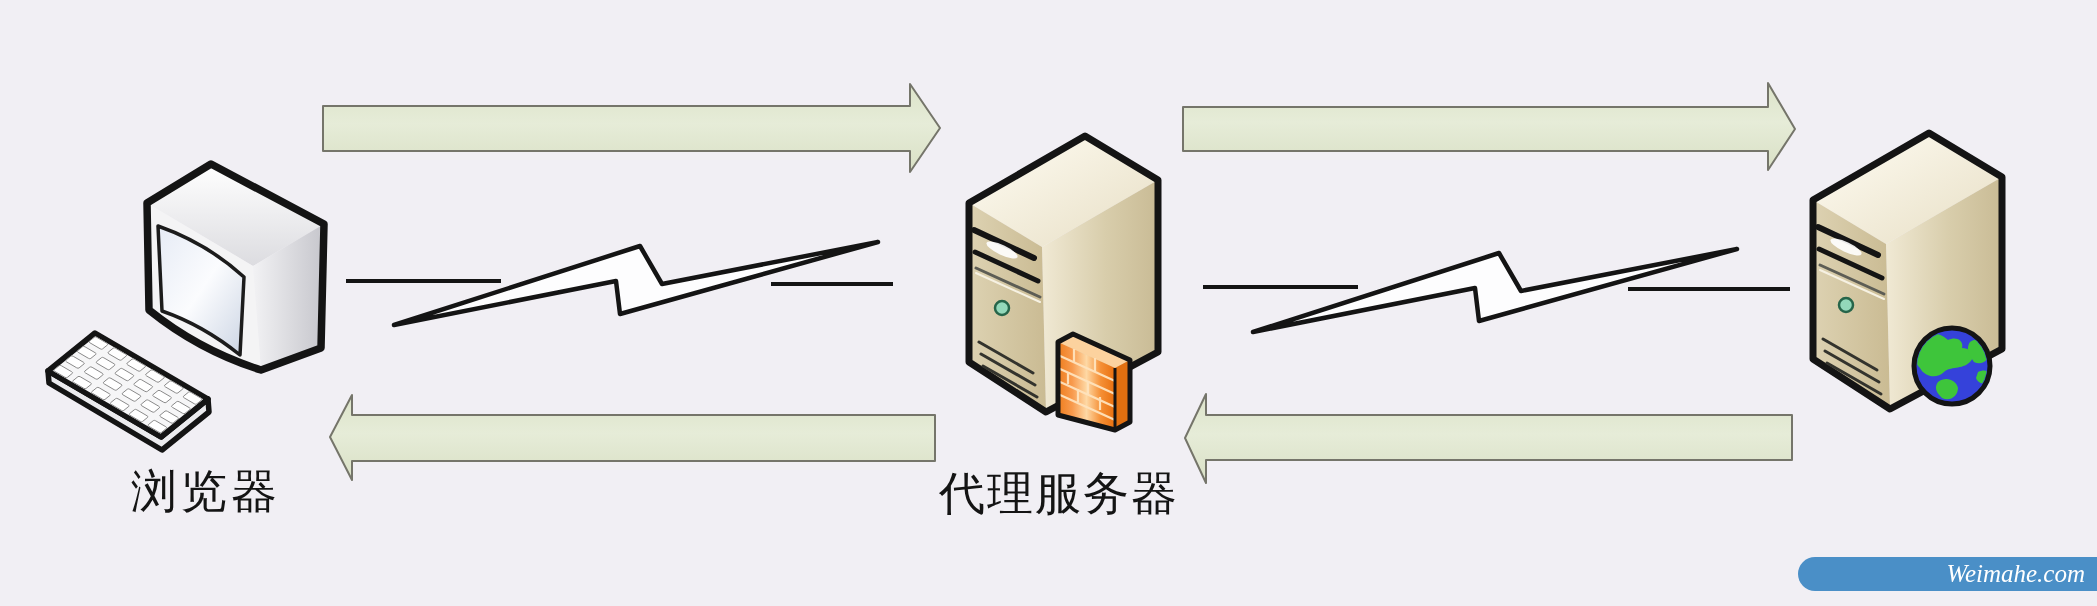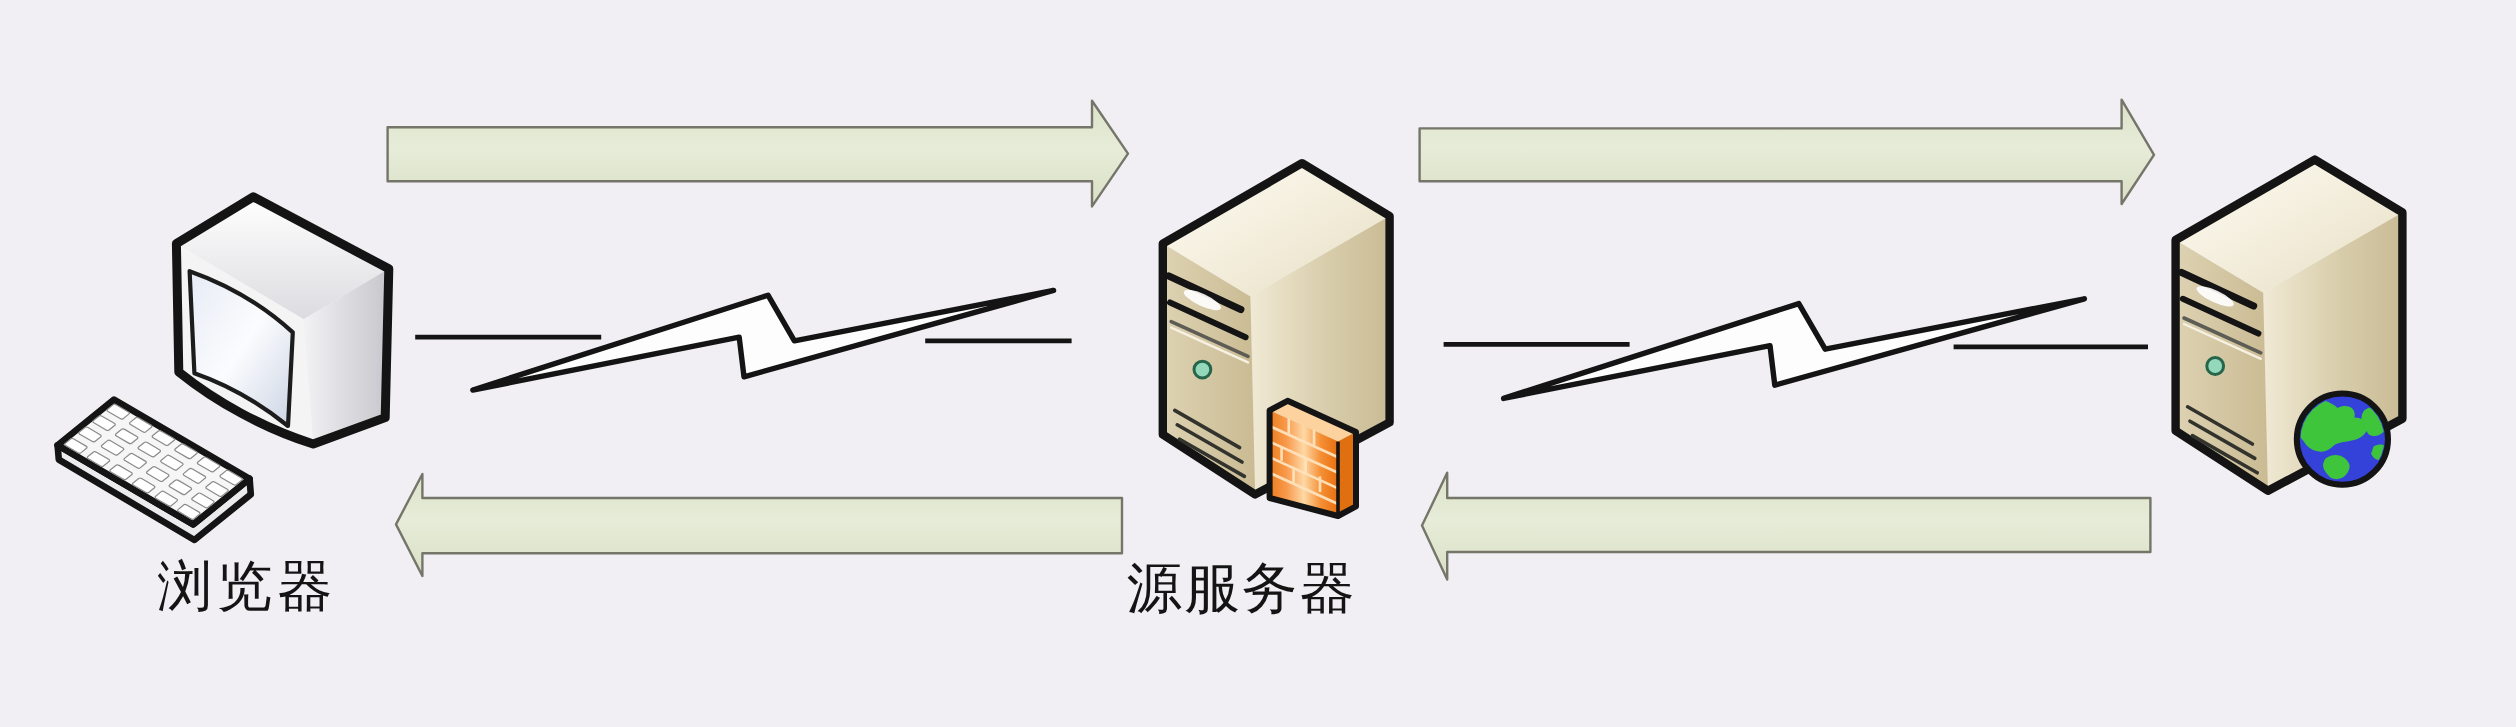--- a/index.html
+++ b/index.html
@@ -1,21 +1,21 @@
 <!DOCTYPE html>
 <html><head>
 <meta charset="utf-8">
 <style>
   html,body{margin:0;padding:0;background:#f1eff4;}
   #canvas{
     position:relative;
     width:2097px;height:606px;
     background:#f1eff4;
     overflow:hidden;
-    font-family:Liberation Mono, monospace;
+    font-family:Liberation Serif, serif;
   }
   #gfx{position:absolute;left:0;top:0;}
   .node-label{
     position:absolute;
     color:#141414;
     font-size:46px;
     line-height:1;
     white-space:nowrap;
   }
   #browser-label{left:131px;top:469px;letter-spacing:4px;}
@@ -214,16 +214,19 @@
           <path d="M1916,338 C1924,330 1940,332 1948,340 C1956,336 1964,340 1962,348 C1972,348 1976,356 1970,362 C1962,370 1950,366 1944,372 C1936,380 1924,376 1920,368 C1912,360 1910,346 1916,338 Z"></path>
           <path d="M1938,382 C1946,376 1956,380 1958,388 C1958,396 1950,402 1942,398 C1936,392 1934,388 1938,382 Z"></path>
           <path d="M1970,342 C1978,336 1988,340 1990,350 C1990,360 1982,366 1974,362 C1968,354 1966,348 1970,342 Z"></path>
           <path d="M1978,372 C1986,368 1992,372 1990,380 C1986,386 1978,384 1976,378 Z"></path>
         </g>
       </g>
     </g>
   </svg>
 
   <div id="browser-label" class="node-label">浏览器</div>
-  <div id="proxy-label" class="node-label">源服务器</div>
-
+  <div id="proxy-label" class="node-label">代理服务器</div>
+
+  <div id="watermark">
+    <span>Weimahe.com</span>
+  </div>
 
 </div>
 
 </body></html>

